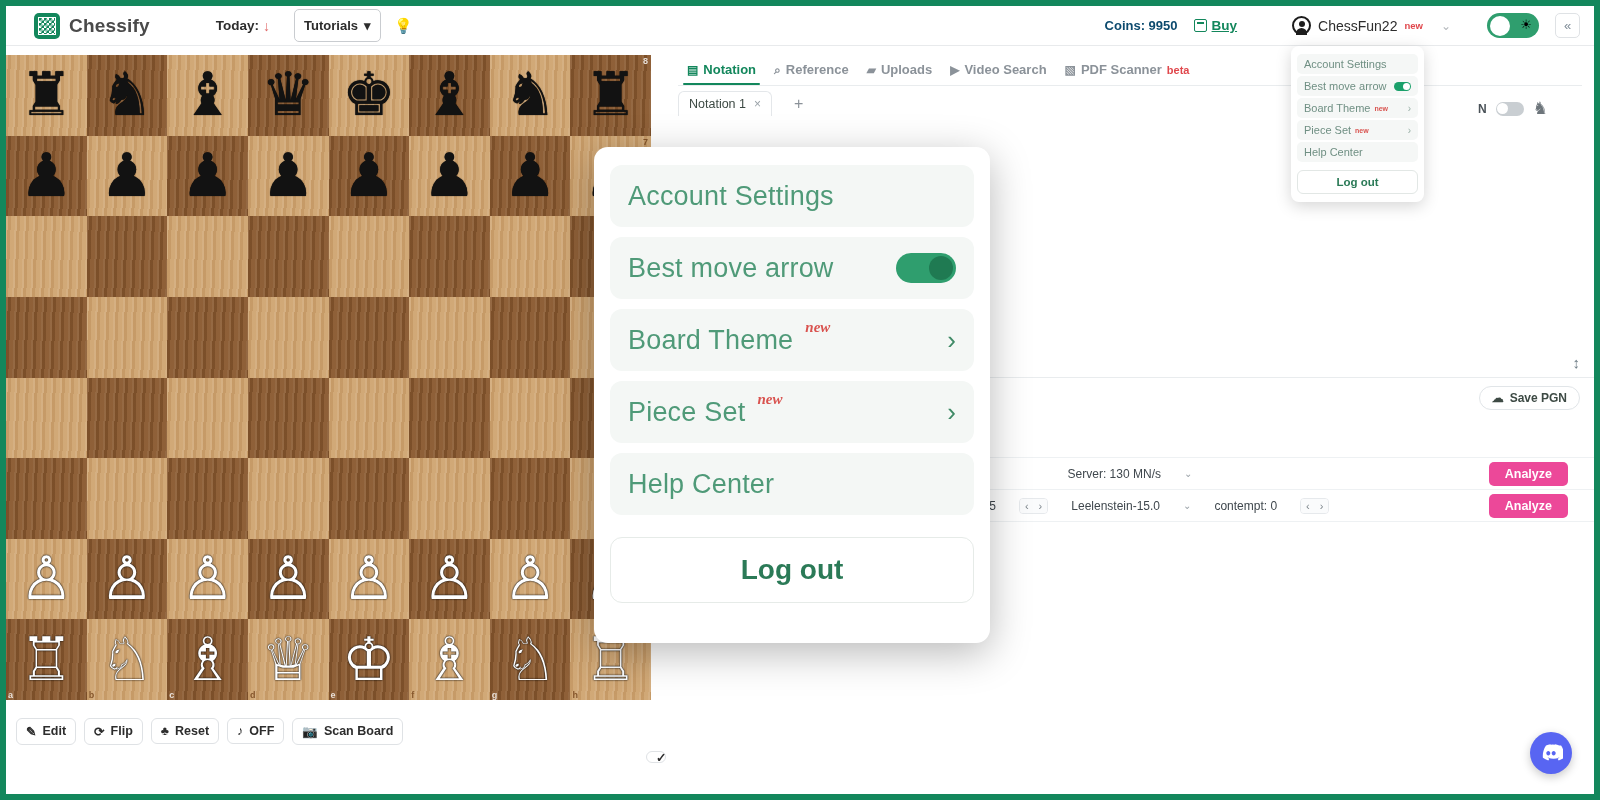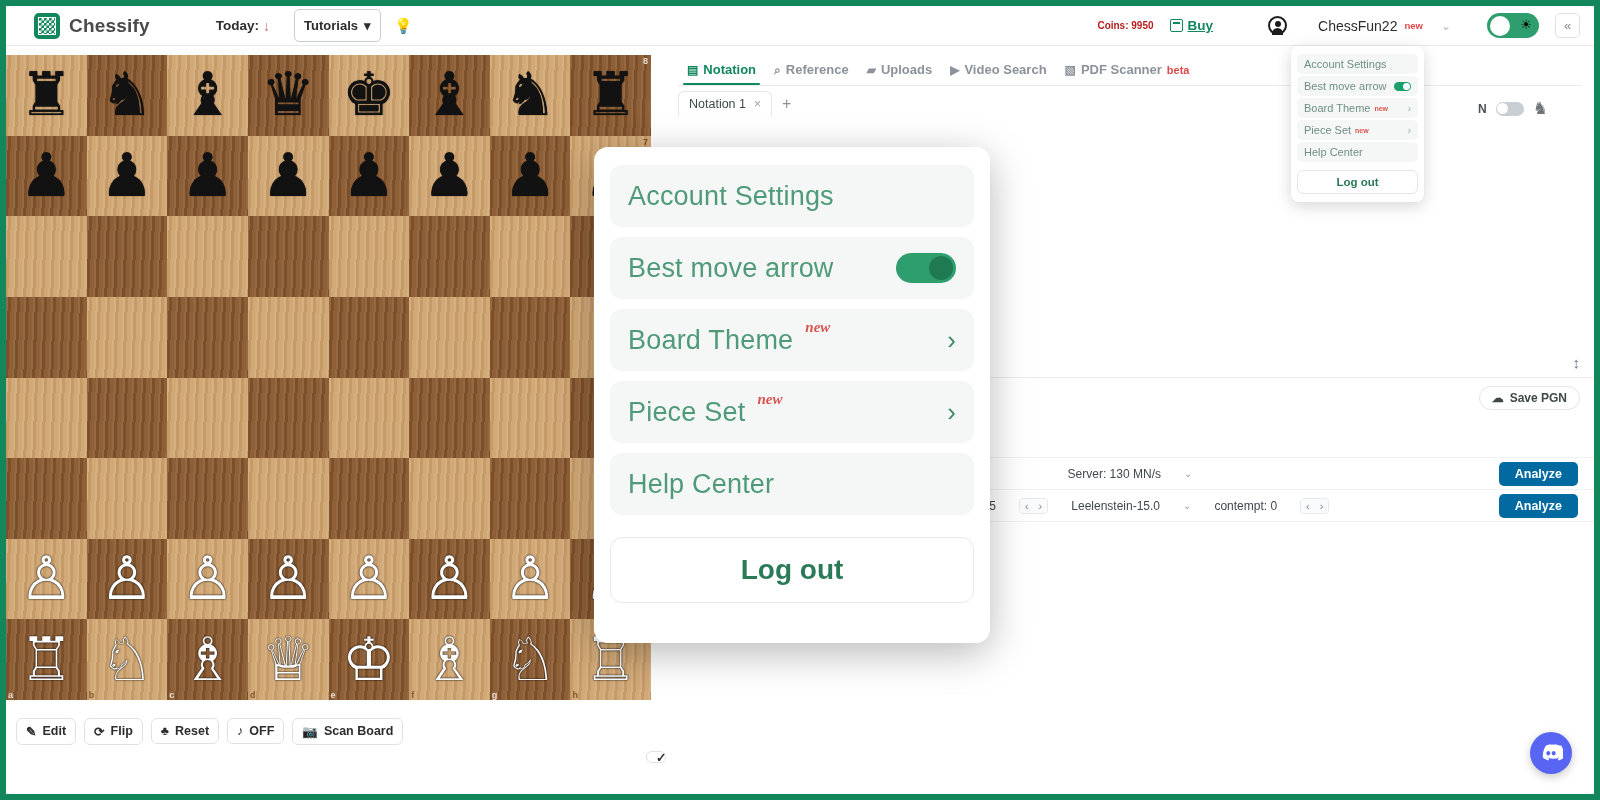--- a/index.html
+++ b/index.html
@@ -46,29 +46,29 @@
   .today .arrow { color:#e06a6a; font-size: 14px; font-weight: bold; }
   .tutorials-btn {
     margin-left: 24px;
     border: 1px solid #c9ccd0; border-radius: 5px;
     padding: 8px 9px; font-size: 13px; font-weight: bold; color: #2d2d2d;
     background: #fff; cursor: pointer;
     display: flex; align-items: center; gap: 6px;
   }
   .bulb { margin-left: 14px; font-size: 15px; }
   .hdr-right { margin-left: auto; display: flex; align-items: center; gap: 0; }
-  .coins { font-size: 10px; font-weight: bold; color: #b91c1c; }
+  .coins { font-size: 13px; font-weight: bold; color: #0c4a6e; }
   .buy { display:flex; align-items:center; gap:5px; margin-left: 16px; font-size: 13.5px; font-weight: bold; color: #13875c; cursor: pointer; text-decoration: underline; }
   .buy .bag { width: 13px; height: 13px; border: 1.6px solid #13875c; border-radius: 2px; position: relative; }
   .buy .bag::after { content:''; position:absolute; left:2px; top:2px; width:7px; height:1.6px; background:#13875c; }
   .user { display:flex; align-items:center; gap:7px; margin-left: 55px; cursor: pointer; }
   .avatar-ic { width: 19px; height: 19px; border-radius: 50%; border: 2px solid #1c1c1c; position: relative; }
   .avatar-ic::before { content:''; position:absolute; left: 4.5px; top: 2.5px; width: 6px; height: 6px; border-radius:50%; background:#1c1c1c; }
   .avatar-ic::after { content:''; position:absolute; left: 2px; top: 10px; width: 11px; height: 7px; border-radius: 6px 6px 0 0; background:#1c1c1c; }
-  .user-name { font-size: 14px; color: #2d2d2d; margin-left: 24px; }
+  .user-name { font-size: 14px; color: #2d2d2d; }
   .badge-new { font-size: 9.5px; color: #e0474c; font-weight: bold; vertical-align: super; }
   .chev-d { color:#b5b9bd; font-size: 12px; margin-left: 11px; }
   .theme-toggle {
     margin-left: 36px; width: 52px; height: 25px; border-radius: 13px;
     background: #2f9e6e; position: relative; cursor: pointer;
     display:flex; align-items:center;
   }
   .theme-toggle .knob { width: 20px; height: 20px; border-radius: 50%; background: #fff; margin-left: 2.5px; }
   .theme-toggle .sun { position:absolute; right: 7px; top: 5px; font-size: 13px; line-height: 1; }
   .collapse-btn {
@@ -140,21 +140,21 @@
   .tab {
     display:flex; align-items:center; gap: 5px; padding: 5px 9px 8px 9px;
     font-size: 13px; font-weight: bold; color: #8b9299; cursor: pointer; position: relative;
   }
   .tab.active { color: #13875c; }
   .tab.active::after { content:''; position:absolute; left: 5px; right: 5px; bottom: 0; height: 2.5px; background:#13875c; border-radius:2px; }
   .tab .ic { font-size: 12px; }
   .tab .beta { font-size: 11px; color:#e0474c; font-weight:bold; vertical-align: super; }
   .tabline { height:1px; background:#e9ecee; margin: 0 12px; }
 
-  .subtabs { display:flex; align-items:center; gap: 0; padding: 5px 12px 0 12px; }
+  .subtabs { display:flex; align-items:center; gap: 12px; padding: 5px 12px 0 12px; }
   .subtab {
     display:flex; align-items:center; gap: 8px; padding: 5px 10px;
     border: 1px solid #e4e7ea; border-bottom: none; border-radius: 6px 6px 0 0;
     font-size: 12.5px; color: #3d4a44; background: #fff; cursor:pointer;
   }
   .subtab .x { color:#9aa2a8; font-size: 12px; }
   .subtab-plus { margin-left: 10px; color:#8b9299; font-size: 16px; cursor:pointer; }
 
   .nrow { position:absolute; right: 46px; top: 51px; display:flex; align-items:center; gap: 9px; }
   .nrow .n { font-size: 12px; color:#4a5258; font-weight: bold; }
@@ -182,22 +182,22 @@
     position:absolute; left: 0; right: 0; height: 32px;
     display:flex; align-items:center; border-bottom: 1px solid #eef1f3;
   }
   .engine-row.r1 { top: 411px; }
   .engine-row.r2 { top: 443px; }
   .engine-row .center { margin: 0 auto; display:flex; align-items:center; gap: 23px; font-size: 12px; color:#3f474d; }
   .sel-chev { color:#9aa2a8; font-size: 10px; }
   .stepper { display:inline-flex; border:1px solid #e6e9ec; border-radius: 4px; overflow: hidden; }
   .stepper span { padding: 1px 5px; font-size: 11px; color:#7d858b; cursor:pointer; background:#fafbfc; }
   .analyze {
-    position:absolute; right: 16px;
-    background: #0369a1; color:#fff; font-weight:bold; font-size: 12.5px;
+    position:absolute; right: 26px;
+    background: #ec4899; color:#fff; font-weight:bold; font-size: 12.5px;
     border:none; border-radius: 5px; padding: 5px 16px; cursor:pointer;
   }
   .engine-list {
     position:absolute; left:0; right:0; top: 477px; height: 36px;
     display:flex; align-items:center; gap: 20px; padding: 0 14px;
     font-size: 12.5px; color:#8b9299;
   }
   .engine-list .ch { color:#9aa2a8; font-size: 10px; }
 
   .discord {

